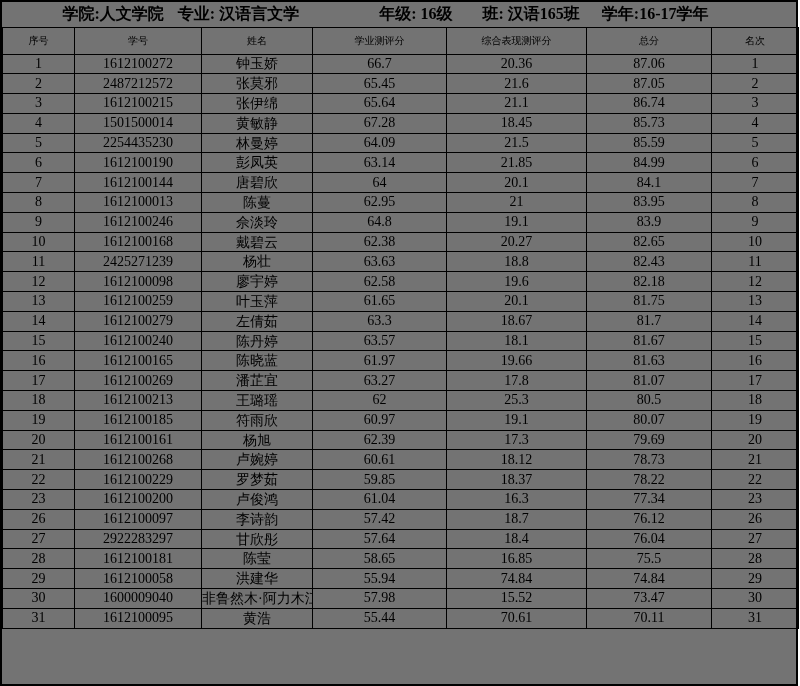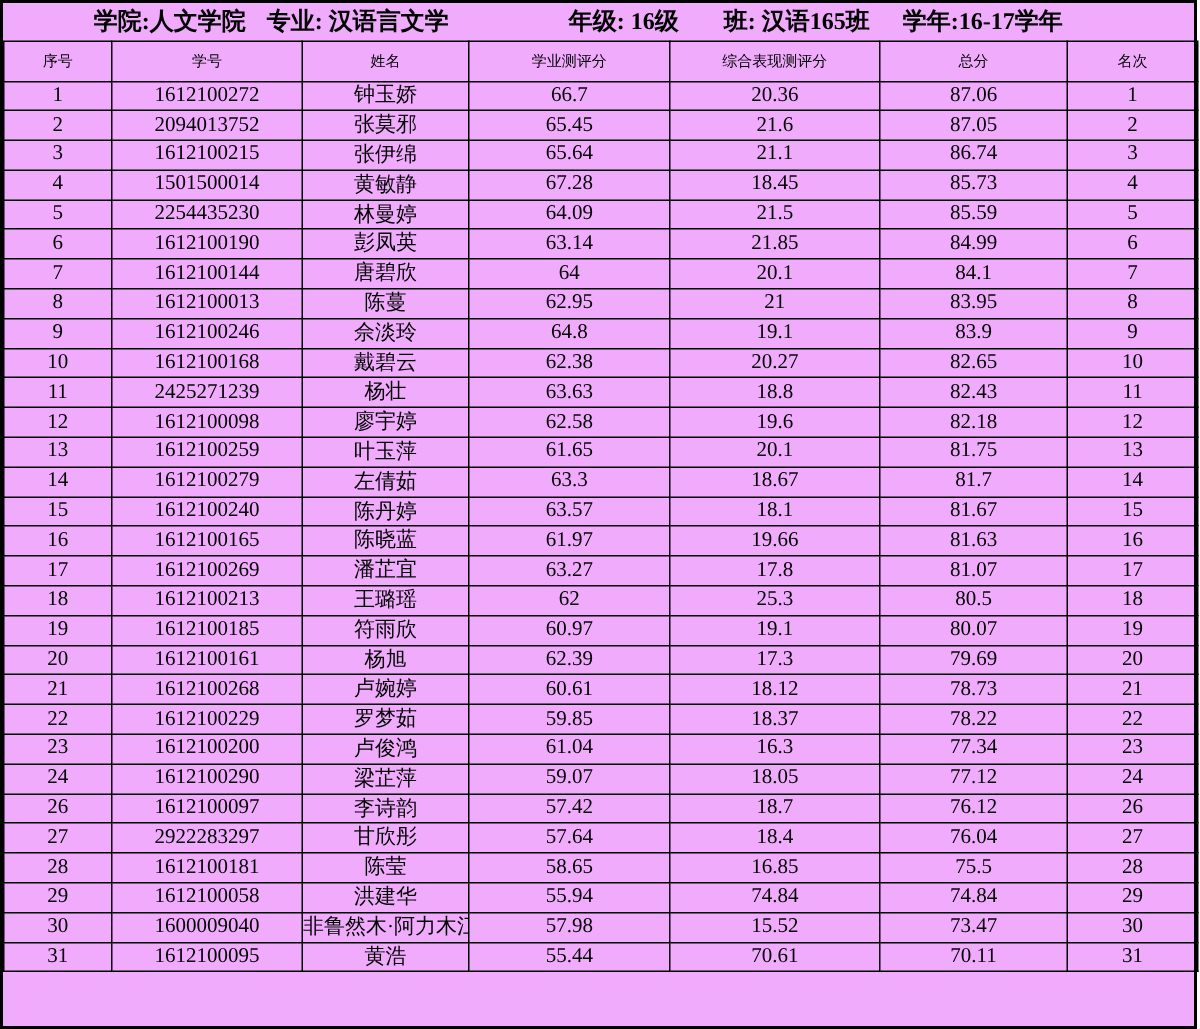--- a/index.html
+++ b/index.html
@@ -2,21 +2,21 @@
 <html><head>
 <meta charset="utf-8">
 <style>
   html, body { margin: 0; padding: 0; background: #ffffff; }
   .sheet {
     width: 798px;
     height: 686px;
     box-sizing: border-box;
     border: 2px solid #000000;
     margin: 0;
-    background: #f0abfc;
+    background: #737373;
   }
   table.score {
     border-collapse: collapse;
     table-layout: fixed;
     width: 100%;
     font-family: "Liberation Serif", "DejaVu Serif", serif;
     color: #000000;
   }
   table.score td {
     border: 1px solid #000000;
@@ -92,21 +92,21 @@
           <td>1</td>
           <td>1612100272</td>
           <td class="cell-name">钟玉娇</td>
           <td>66.7</td>
           <td>20.36</td>
           <td>87.06</td>
           <td>1</td>
         </tr>
         <tr>
           <td>2</td>
-          <td>2094013752</td>
+          <td>2487212572</td>
           <td class="cell-name">张莫邪</td>
           <td>65.45</td>
           <td>21.6</td>
           <td>87.05</td>
           <td>2</td>
         </tr>
         <tr>
           <td>3</td>
           <td>1612100215</td>
           <td class="cell-name">张伊绵</td>
@@ -289,29 +289,20 @@
         <tr>
           <td>23</td>
           <td>1612100200</td>
           <td class="cell-name">卢俊鸿</td>
           <td>61.04</td>
           <td>16.3</td>
           <td>77.34</td>
           <td>23</td>
         </tr>
         <tr>
-          <td>24</td>
-          <td class="indent">1612100290</td>
-          <td class="cell-name">梁芷萍</td>
-          <td>59.07</td>
-          <td>18.05</td>
-          <td>77.12</td>
-          <td>24</td>
-        </tr>
-        <tr>
           <td>26</td>
           <td>1612100097</td>
           <td class="cell-name">李诗韵</td>
           <td>57.42</td>
           <td>18.7</td>
           <td>76.12</td>
           <td>26</td>
         </tr>
         <tr>
           <td>27</td>

